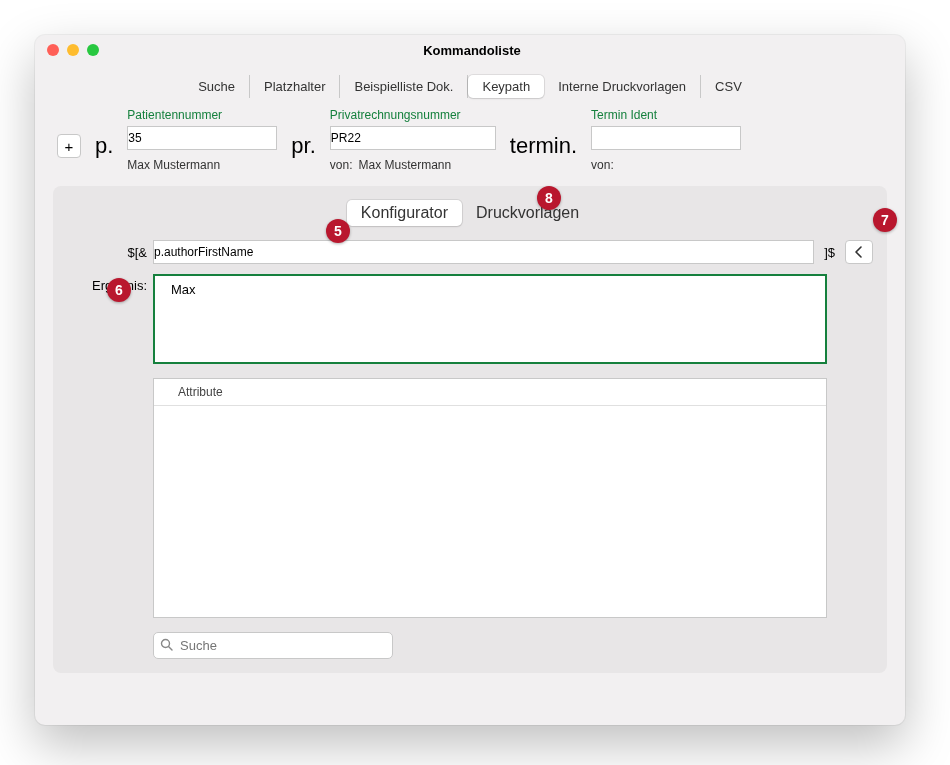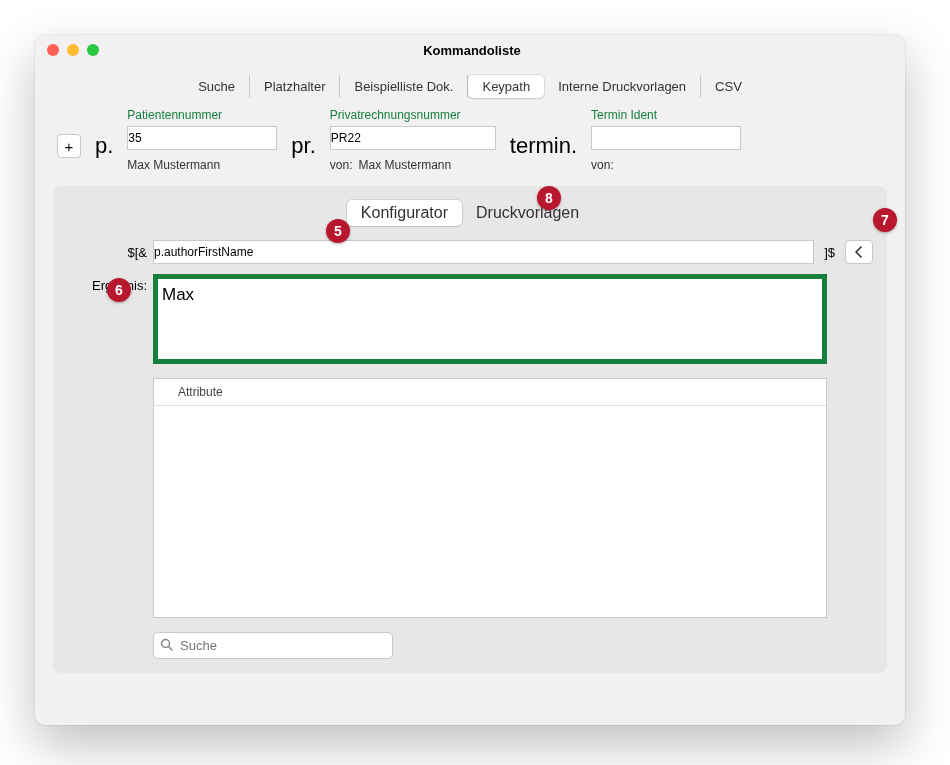--- a/index.html
+++ b/index.html
@@ -134,24 +134,24 @@
       cursor: pointer;
       display: flex;
       align-items: center;
       justify-content: center;
     }
     .result-row { display: flex; gap: 6px; margin-bottom: 14px; }
     .result-row .lbl-left { width: 80px; text-align: right; padding-top: 4px; font-size: 13px;}
     .result-box {
       flex: 1;
       background: #fff;
-      border: 5px solid #15803d;
+      border: 2px solid #15803d;
       min-height: 90px;
-      font-size: 17px;
-      padding: 6px 4px;
+      font-size: 13px;
+      padding: 6px 16px;
       margin-right: 46px;
     }
     .attr-panel {
       margin-left: 86px;
       margin-right: 46px;
       border: 1px solid #c8c8c8;
       background: #fff;
       min-height: 240px;
     }
     .attr-header {

